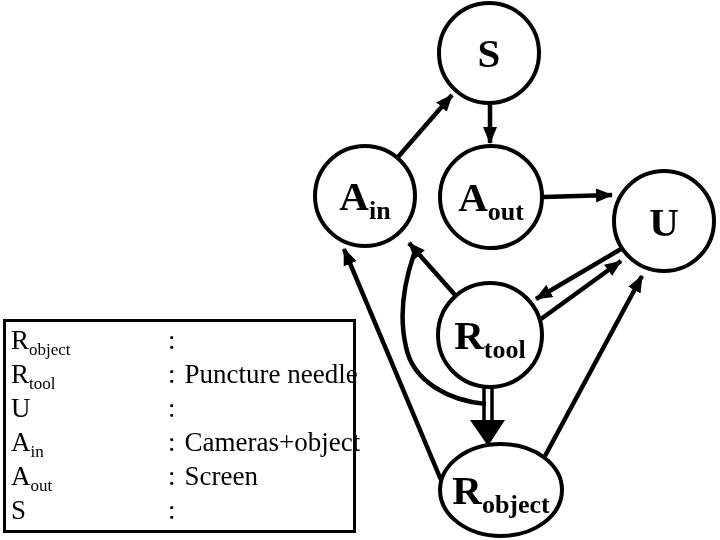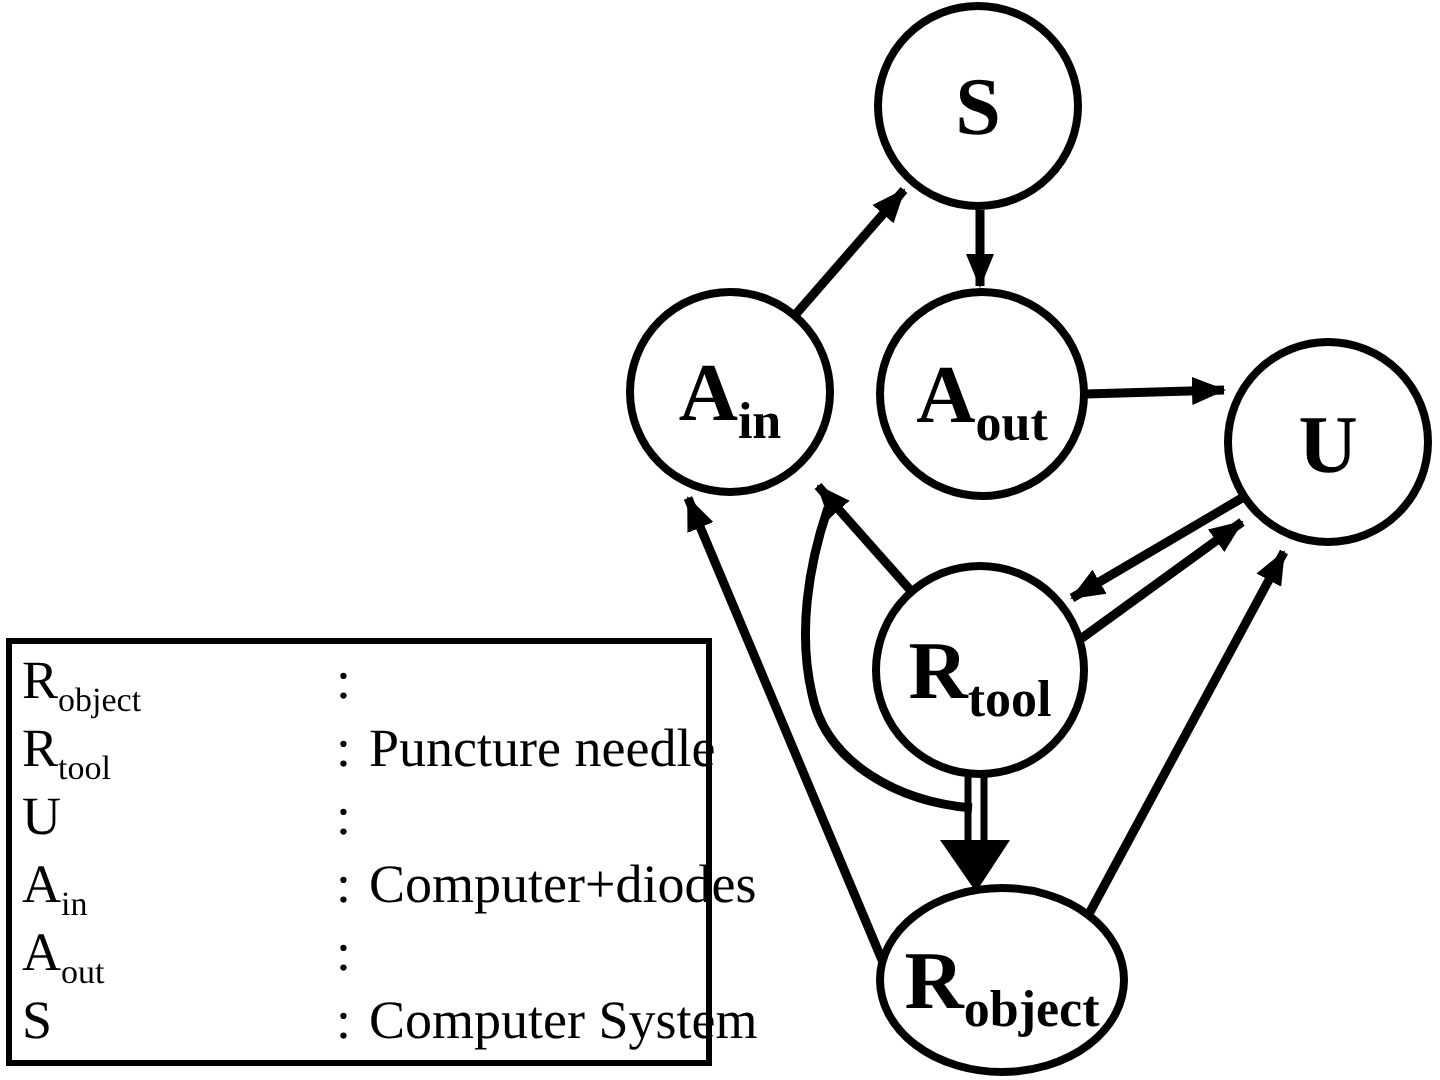--- a/index.html
+++ b/index.html
@@ -132,26 +132,26 @@
       <span class="legend-colon">:</span>
       <span class="legend-desc">Puncture needle</span>
     </div>
     <div class="legend-row">
       <span class="legend-symbol"><span>U</span><sub></sub></span>
       <span class="legend-colon">:</span>
     </div>
     <div class="legend-row">
       <span class="legend-symbol"><span>A</span><sub>in</sub></span>
       <span class="legend-colon">:</span>
-      <span class="legend-desc">Computer+diodes</span>
+      <span class="legend-desc">Cameras+object</span>
     </div>
     <div class="legend-row">
       <span class="legend-symbol"><span>A</span><sub>out</sub></span>
       <span class="legend-colon">:</span>
+      <span class="legend-desc">Screen</span>
     </div>
     <div class="legend-row">
       <span class="legend-symbol"><span>S</span><sub></sub></span>
       <span class="legend-colon">:</span>
-      <span class="legend-desc">Computer System</span>
     </div>
   </div>
 
 </div>
 
 </body></html>

